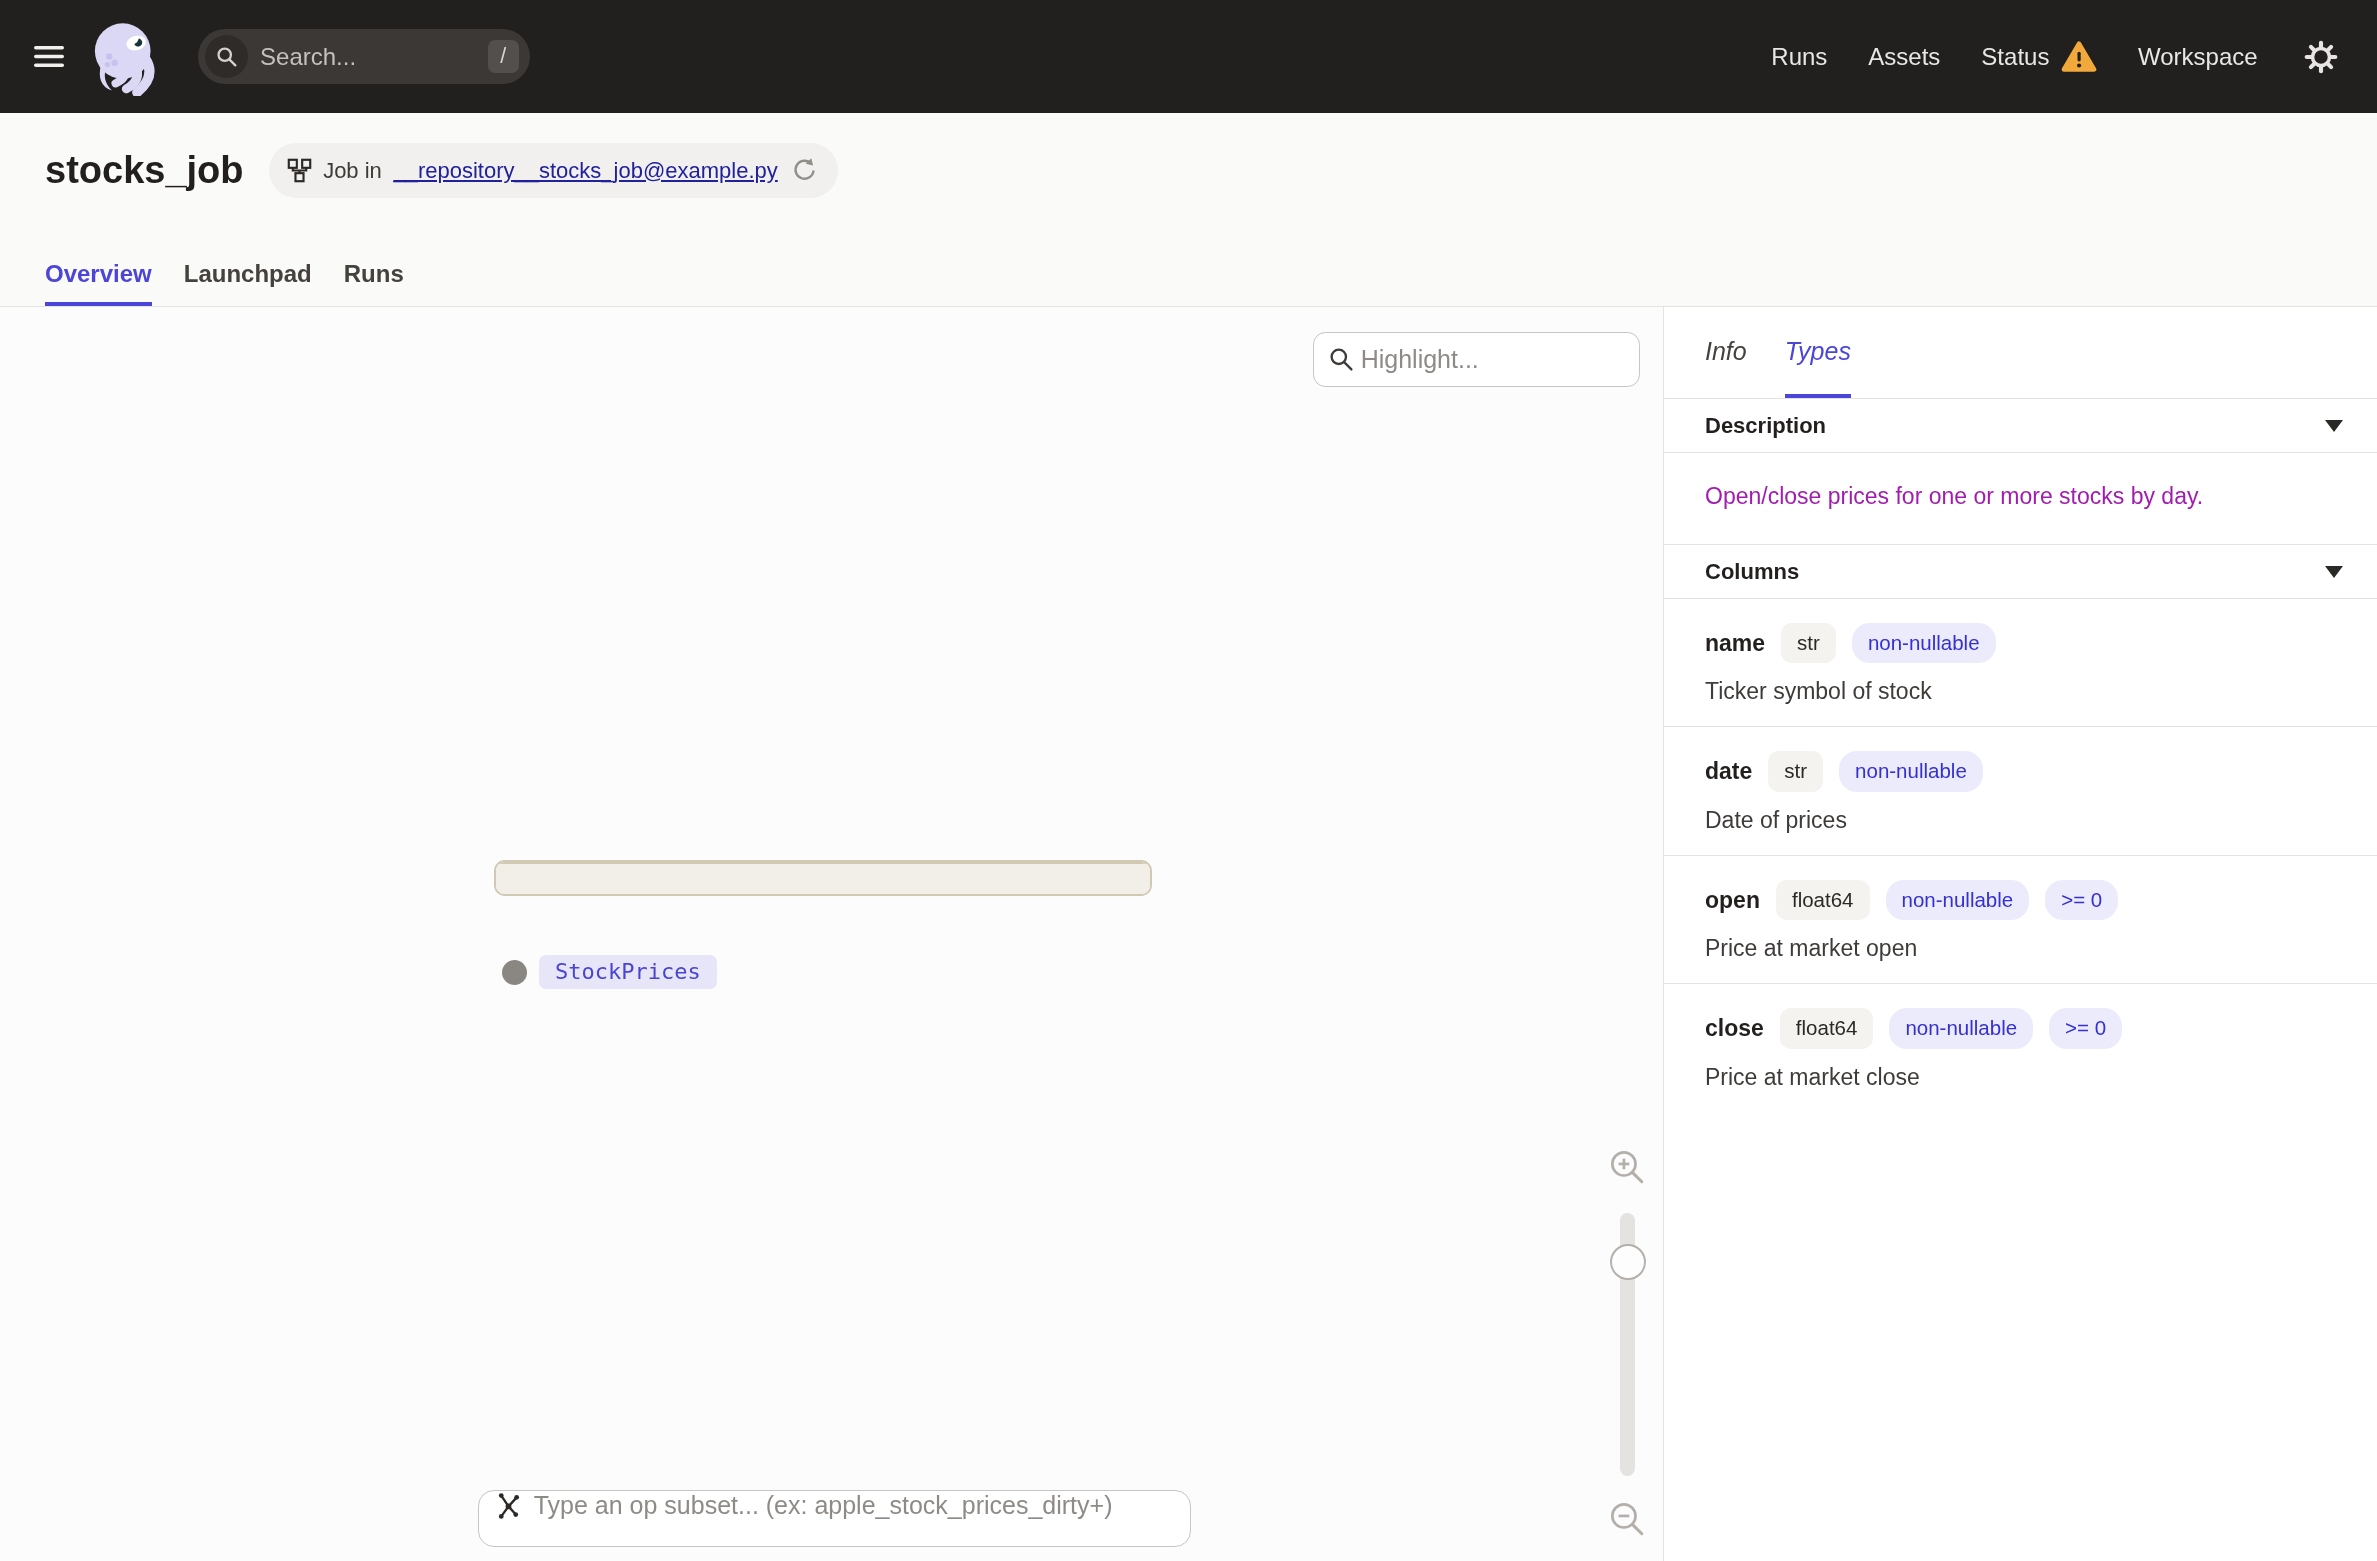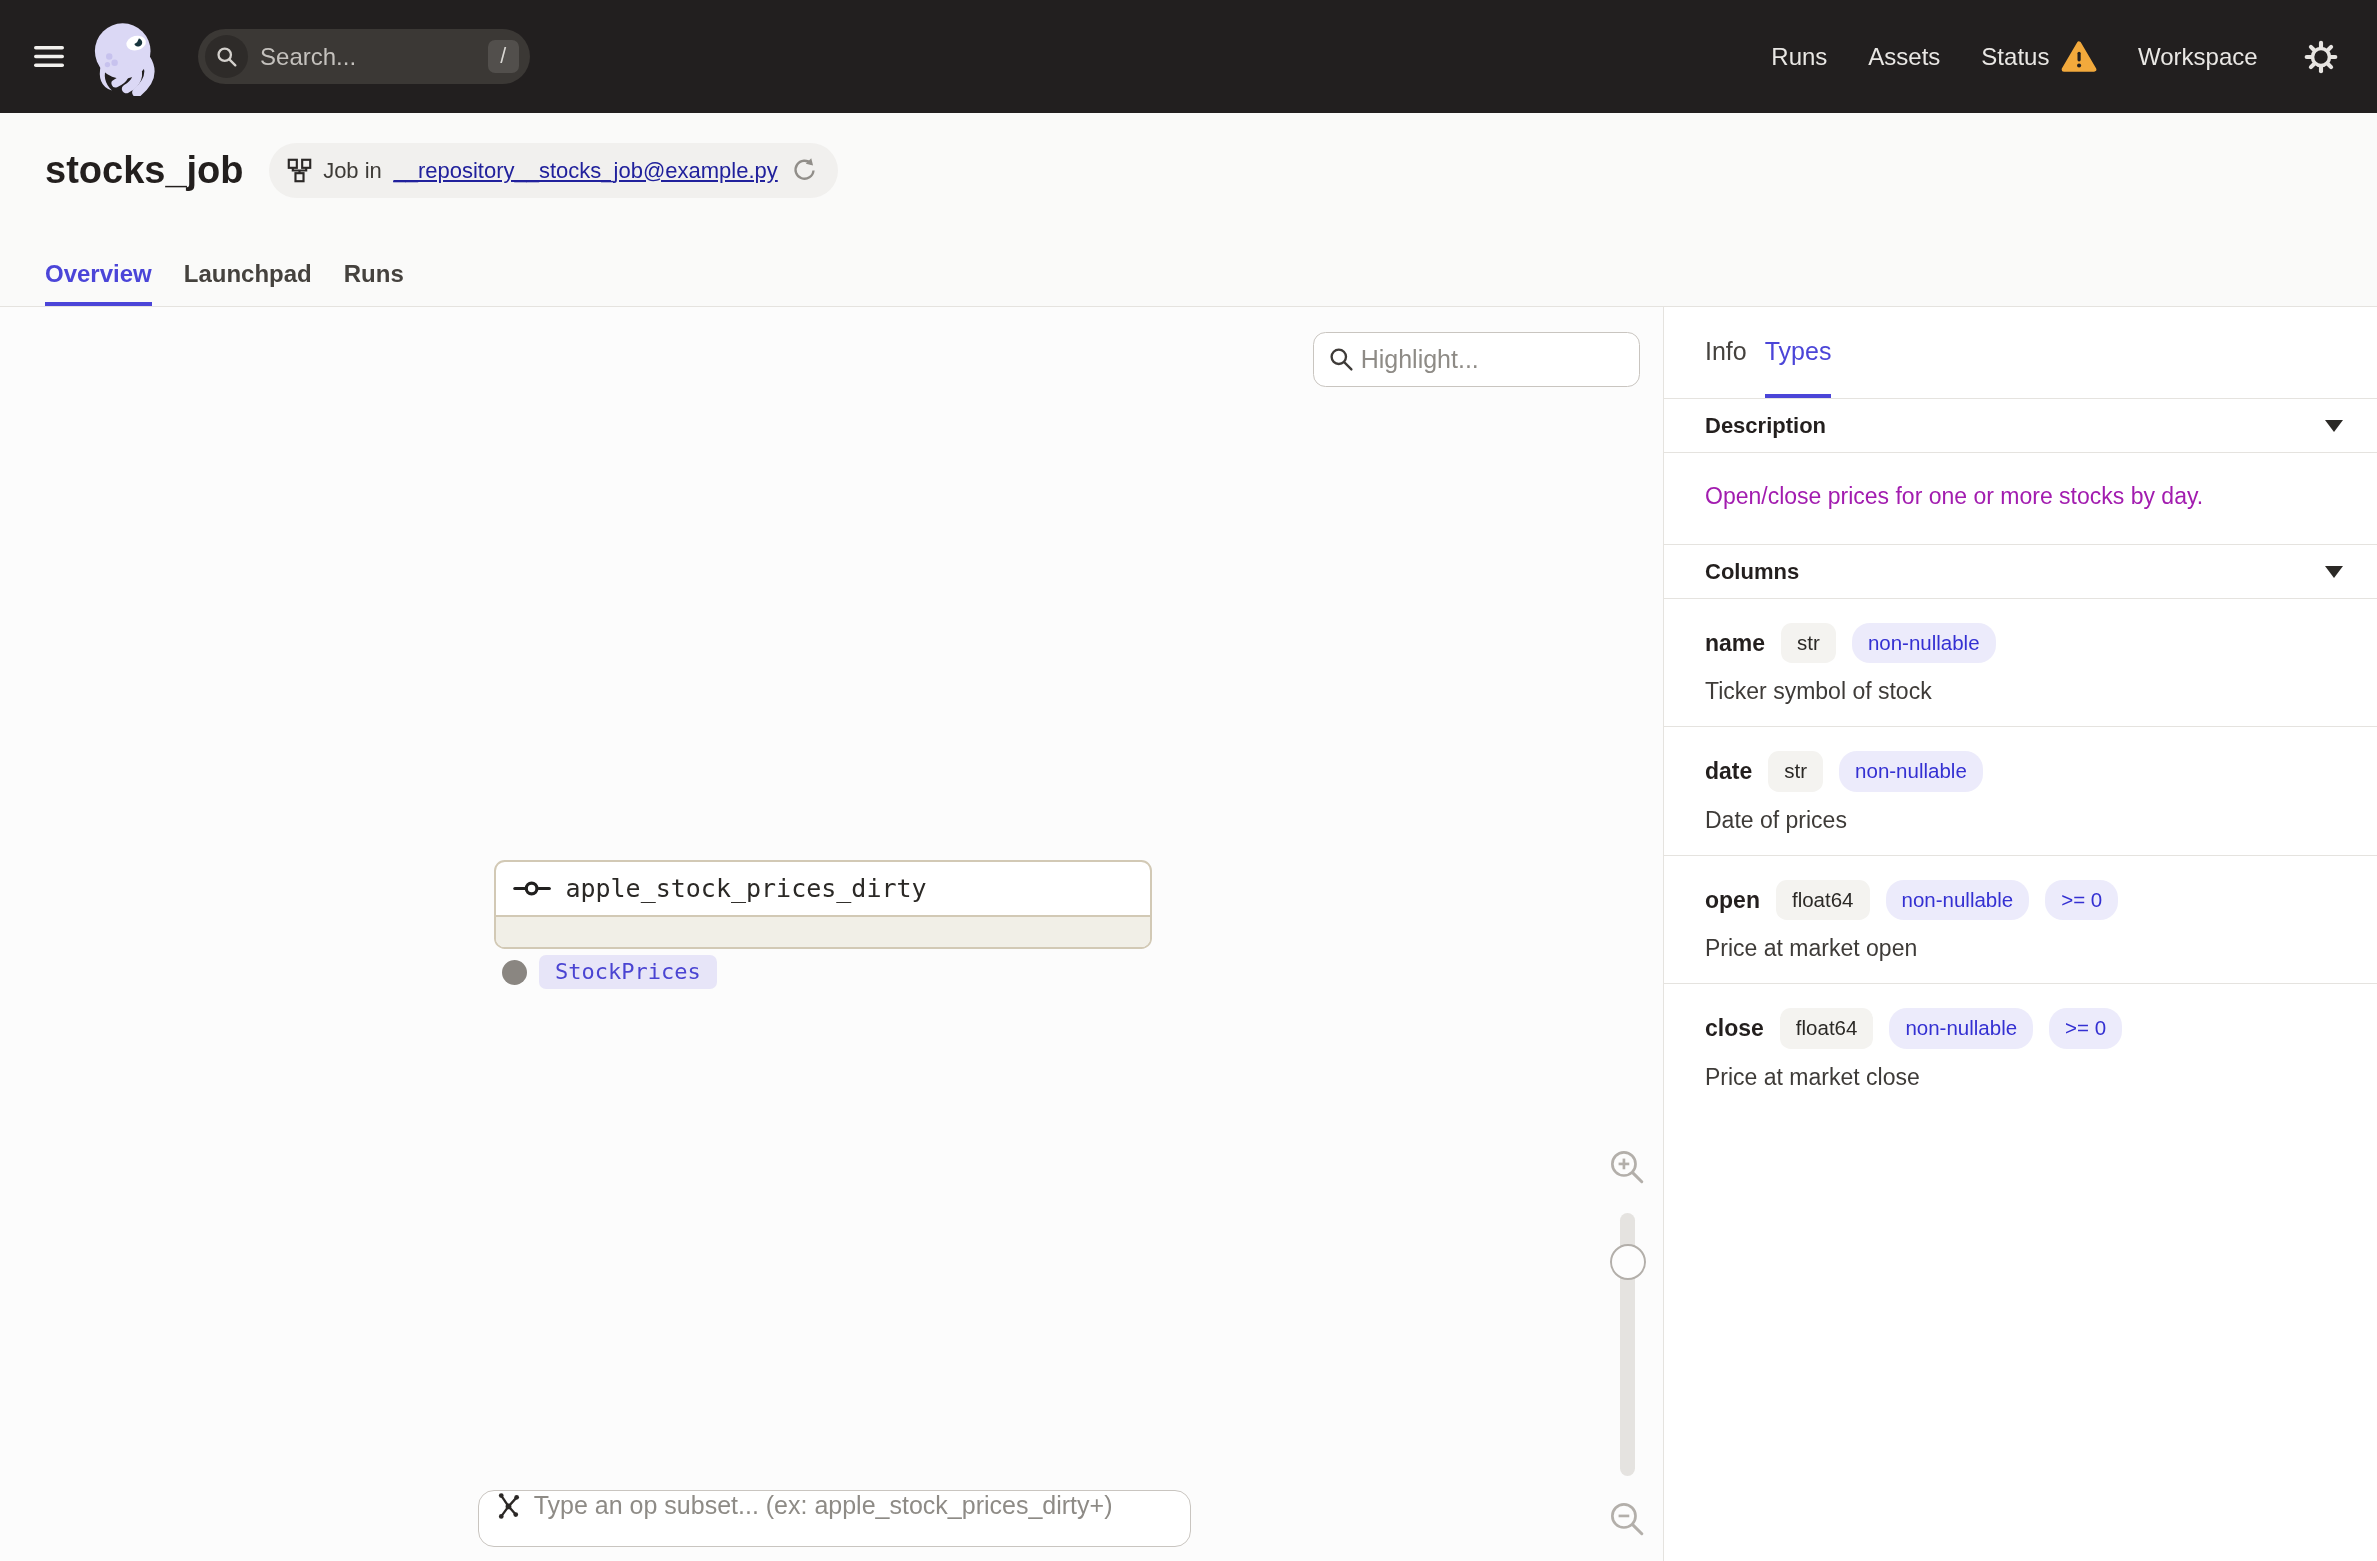--- a/index.html
+++ b/index.html
@@ -136,21 +136,21 @@
     width: 36px; height: 36px; border-radius: 50%;
     background: #FDFDFD; border: 2.7px solid #B3AFAA; cursor: grab;
   }
   .zoom-btn { cursor: pointer; display: flex; }
   .zoom-out-wrap { margin-top: 23px; }
 
   
   .panel { flex: 1; background: #FFFFFF; border-left: 0.9px solid #E5E3DF; }
   .panel-tabs {
     height: 92px; border-bottom: 0.9px solid #E5E3DF;
-    display: flex; gap: 18px; padding-left: 41px;
+    display: flex; gap: 38px; padding-left: 41px; font-style: italic;
   }
   .ptab {
     display: flex; align-items: center; height: 100%;
     font-size: 25px; font-weight: 500; color: #45423E;
     border-bottom: 4.5px solid transparent; cursor: pointer; padding-top: 1.8px;
   }
   .ptab.active { color: #4B45D8; border-bottom-color: #4B45D8; }
 
   .breadcrumb {
     height: 95px; border-bottom: 0.9px solid #E5E3DF;
@@ -286,28 +286,20 @@
 
     <div class="highlight-box">
       <svg width="27" height="27" viewBox="0 0 30 30">
         <circle cx="12" cy="12" r="8" fill="none" stroke="#3E3B38" stroke-width="2.6"></circle>
         <line x1="18.5" y1="18.5" x2="26" y2="26" stroke="#3E3B38" stroke-width="2.6" stroke-linecap="round"></line>
       </svg>
       <input type="text" placeholder="Highlight..." style="">
     </div>
 
     <div class="op-node">
-      <div class="op-node-title">
-        <svg width="39" height="23" viewBox="0 0 44 26">
-          <line x1="2" y1="13" x2="13" y2="13" stroke="#21201F" stroke-width="3.6" stroke-linecap="round"></line>
-          <circle cx="21" cy="13" r="6" fill="#FFFFFF" stroke="#21201F" stroke-width="3.6"></circle>
-          <line x1="29" y1="13" x2="41" y2="13" stroke="#21201F" stroke-width="3.6" stroke-linecap="round"></line>
-        </svg>
-        <span class="mono">apple_stock_prices_dirty</span>
-      </div>
       <div class="op-node-body"></div>
     </div>
 
     <div class="output-dot"></div>
     <div class="output-tag mono">StockPrices</div>
 
     <div class="op-subset">
       <svg width="29" height="29" viewBox="0 0 32 32">
         <g stroke="#2B2826" stroke-width="2.6" stroke-linecap="round">
           <line x1="16" y1="17" x2="8" y2="5"></line>

